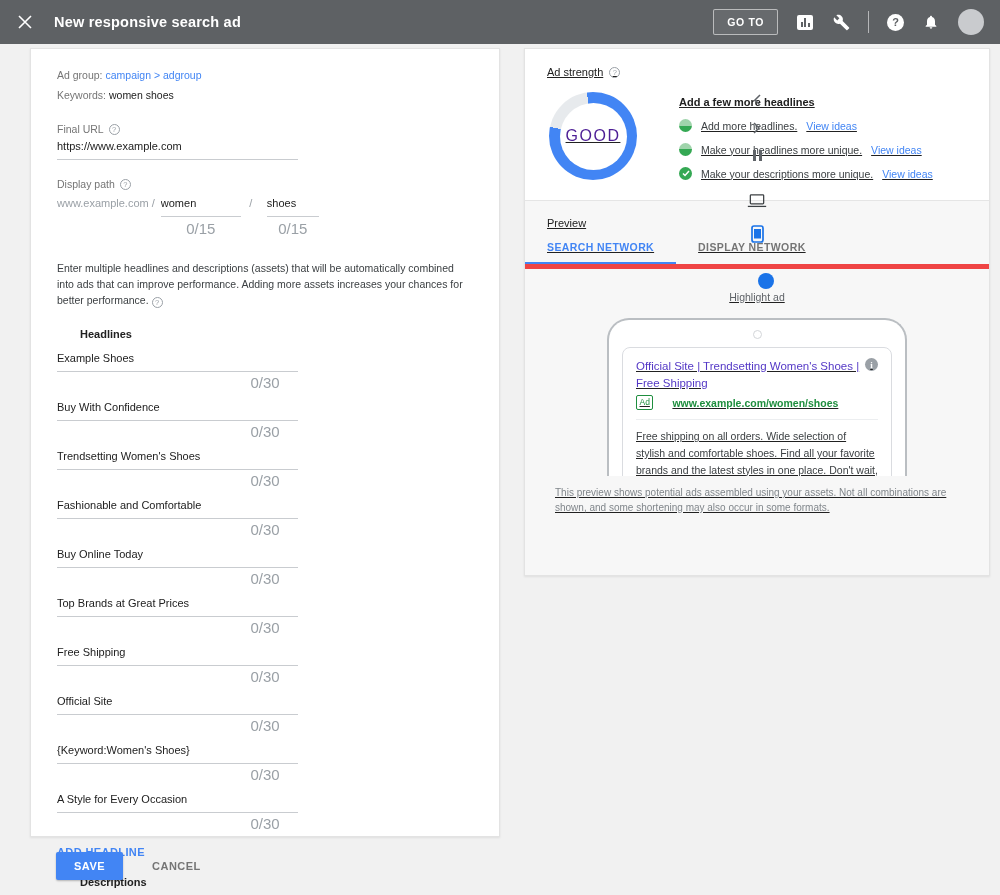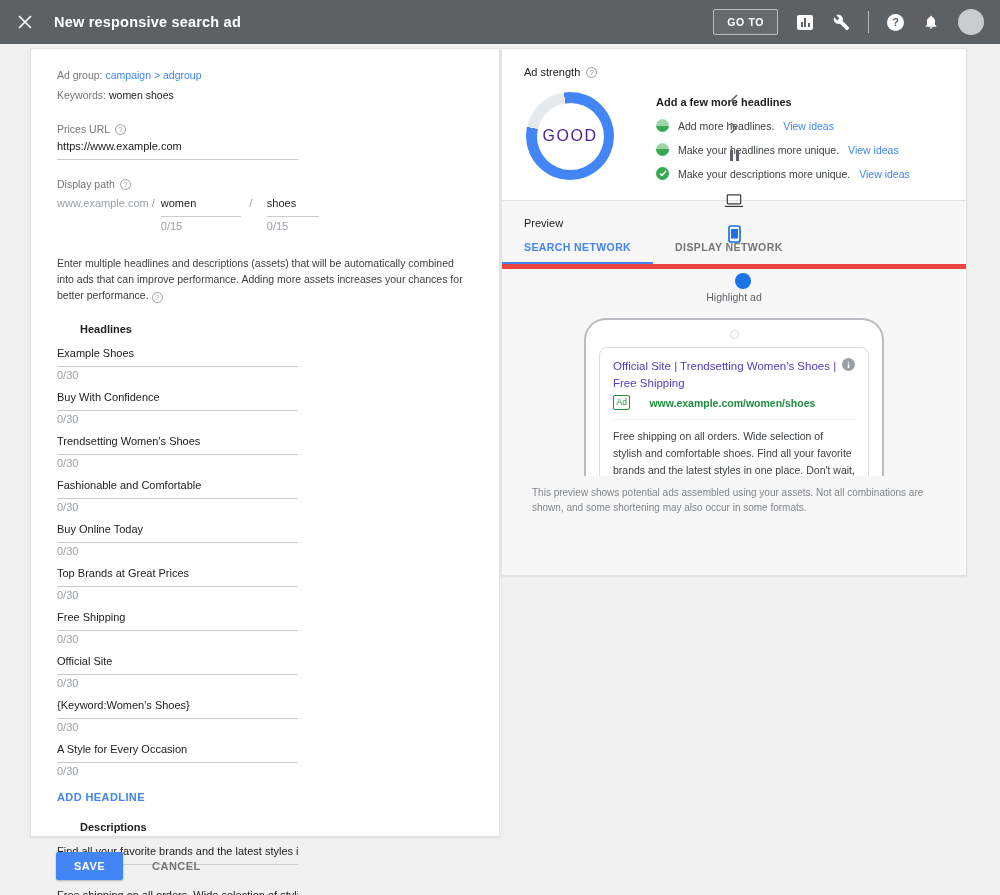--- a/index.html
+++ b/index.html
@@ -19,40 +19,40 @@
   .chart-sq i { display:block; width:2px; background:#5e6164; }
   .tb-divider { width:1px; height:22px; background:rgba(255,255,255,.55); }
   .help-circle { width:17px; height:17px; border-radius:50%; background:#fff; color:#5e6164; font-size:11px; font-weight:700;
                  display:flex; align-items:center; justify-content:center; cursor:pointer; }
   .avatar { width:26px; height:26px; border-radius:50%; background:#c9cbce; cursor:pointer; }
 
   
   .main { position:relative; height:851px; }
   .card { background:#fff; border:1px solid #e3e3e3; box-shadow:0 1px 2px rgba(0,0,0,.08); }
   .left-card { position:absolute; left:30px; top:4px; width:470px; height:789px; padding:20px 26px; }
-  .right-panel { position:absolute; left:501px; top:4px; width:466px; }
+  .right-panel { position:absolute; left:524px; top:4px; width:466px;text-decoration:underline; }
 
   
   .meta-line { font-size:10.5px; color:#757575; margin-bottom:8px; }
   .meta-line .link { color:#4285f4; cursor:pointer; }
   .meta-line .val { color:#212121; }
   .field-label { font-size:10.5px; color:#757575; display:flex; align-items:center; gap:5px; }
   .q-icon { width:11px; height:11px; border:1px solid #9aa0a6; color:#9aa0a6; border-radius:50%;
             font-size:7.5px; display:inline-flex; align-items:center; justify-content:center; cursor:pointer; flex:0 0 auto; }
   .uinput { border-bottom:1px solid #c9ccd0; font-size:11px; color:#212121; padding:5px 0 7px; width:241px;
             white-space:nowrap; overflow:hidden; cursor:text; }
   .final-url-block { margin-top:22px; }
   .path-block { margin-top:18px; }
   .path-row { display:flex; align-items:flex-start; margin-top:2px; }
   .path-base { font-size:11px; color:#9aa0a6; padding-top:5px; white-space:nowrap; }
   .path-field { margin-left:6px; }
   .path-field .uinput { width:80px; }
   .path-field.small .uinput { width:52px; }
   .path-sep { font-size:11px; color:#9aa0a6; padding-top:5px; width:20px; text-align:center; }
-  .counter { font-size:11px; color:#9aa0a6; text-align:left; padding-top:3px; }
+  .counter { font-size:15px; color:#9aa0a6; text-align:center; padding-top:3px; }
   .intro { margin-top:24px; font-size:10.5px; color:#3c4043; line-height:1.5; width:414px; }
   .intro .q-icon { display:inline-flex; vertical-align:-1px; margin-left:3px; }
   .section-label { font-size:11px; font-weight:700; color:#212121; margin-top:20px;padding-left:23px; }
   .assets { margin-top:8px; }
   .asset-row .uinput { padding:4px 0 7px; }
   .asset-row .counter { padding:2px 0 6px; }
   .add-link { color:#4285f4; font-size:11px; font-weight:700; letter-spacing:.4px; margin-top:8px; cursor:pointer; display:inline-block; }
 
   .save-btn { position:absolute; left:56px; top:808px; background:#4285f4; color:#fff; border:none; border-radius:2px;
               font-size:11px; font-weight:700; letter-spacing:.5px; padding:8px 18px; cursor:pointer; box-shadow:0 1px 2px rgba(0,0,0,.25);
@@ -150,21 +150,21 @@
       <span>Ad group:</span>
       <span class="link">campaign &gt; adgroup</span>
     </div>
     <div class="meta-line">
       <span>Keywords:</span>
       <span class="val">women shoes</span>
     </div>
 
     <div class="final-url-block">
       <div class="field-label">
-        <span>Prices URL</span>
+        <span>Final URL</span>
         <span class="q-icon">?</span>
       </div>
       <div class="uinput">https://www.example.com</div>
     </div>
 
     <div class="path-block">
       <div class="field-label">
         <span>Display path</span>
         <span class="q-icon">?</span>
       </div>

